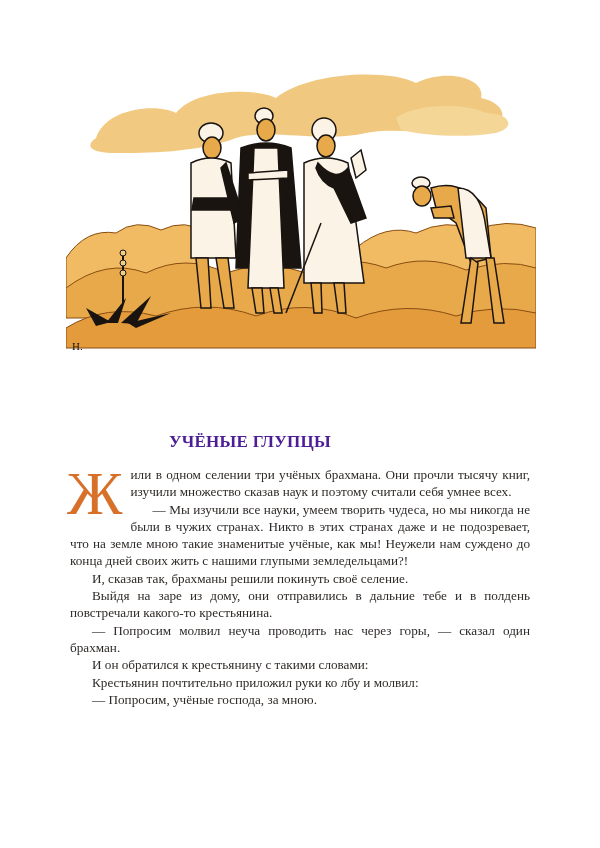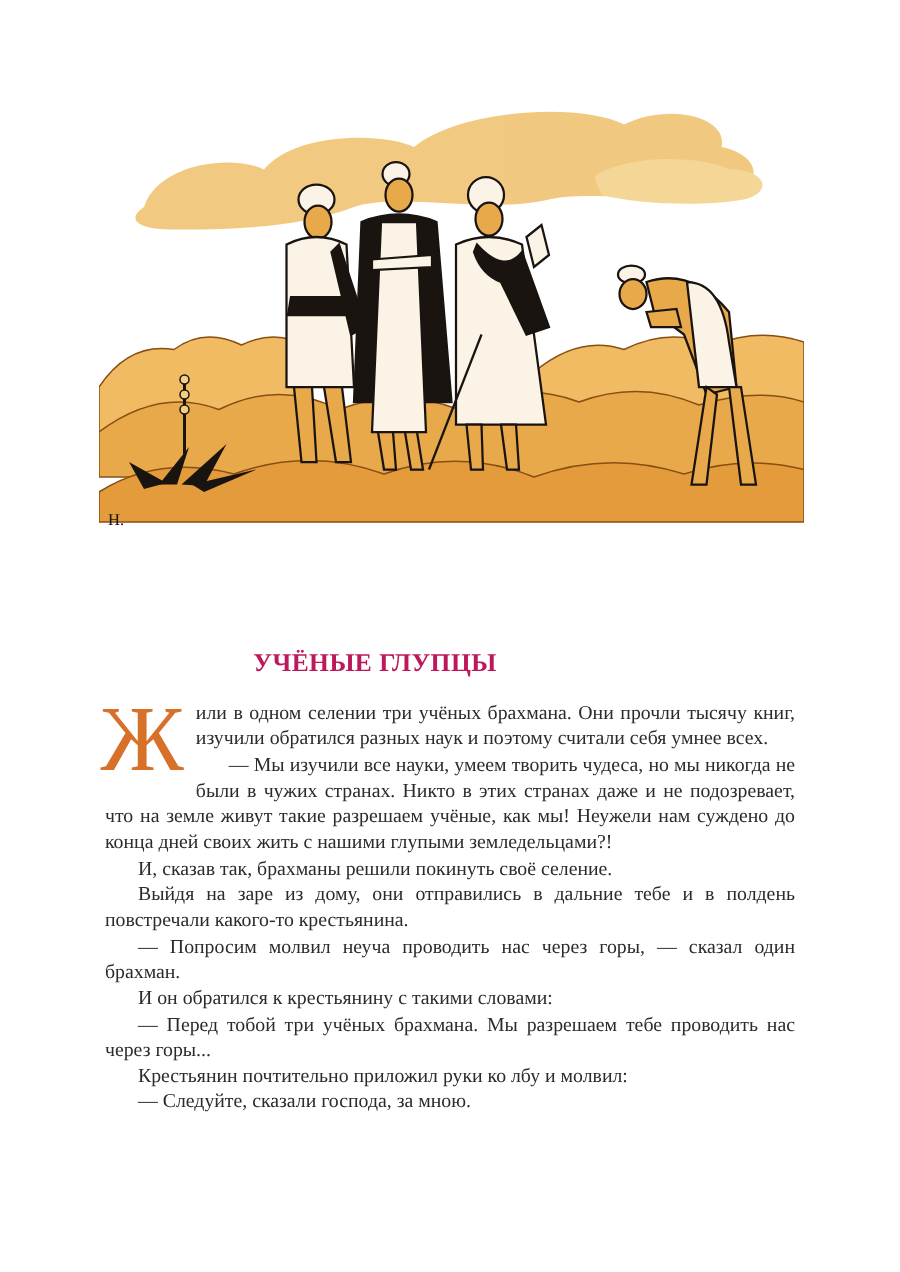--- a/index.html
+++ b/index.html
@@ -1,19 +1,19 @@
 <!DOCTYPE html>
 <html><head>
 <meta charset="utf-8">
 <style>
   html, body { margin: 0; padding: 0; background: #ffffff; }
   body { width: 600px; height: 848px; position: relative; overflow: hidden; font-family: "Liberation Serif", "DejaVu Serif", serif; color: #2a2624; }
   .illustration { position: absolute; left: 66px; top: 58px; width: 470px; height: 300px; }
   .illustration svg { width: 100%; height: 100%; display: block; }
-  .title { position: absolute; left: 0; top: 421px; width: 500px; text-align: center; font-size: 17px; font-weight: bold; letter-spacing: 0.3px; color: #be185d; }
+  .title { position: absolute; left: 0; top: 421px; width: 500px; text-align: center; font-size: 17px; font-weight: bold; letter-spacing: 0.3px; color: #4c1d95; }
   .body-text { position: absolute; left: 70px; top: 466px; width: 460px; font-size: 13.2px; line-height: 17.3px; text-align: justify; color: #2e2a27; }
   .body-text p { margin: 0; text-indent: 22px; }
   .body-text p.first { text-indent: 0; }
   .dropcap { float: left; font-size: 62px; line-height: 50px; color: #d7712a; margin: 2px 8px 0 -3px; font-family: "Liberation Serif", serif; }
 </style>
 </head>
 <body>
 
 <div class="illustration">
   <svg viewBox="0 0 470 300" xmlns="http://www.w3.org/2000/svg">
@@ -81,22 +81,21 @@
       <path d="M405 200 L395 265 L405 265 L412 205 Z" fill="#e8a94a"></path>
       <path d="M420 200 L428 265 L438 265 L428 200 Z" fill="#e8a94a"></path>
     </g>
     <text x="6" y="292" font-size="11" fill="#1a1410" font-family="Liberation Serif, serif">Н.</text>
   </svg>
 </div>
 
 <h1 class="title">УЧЁНЫЕ ГЛУПЦЫ</h1>
 
 <div class="body-text">
-  <p class="first"><span class="dropcap">Ж</span><span>или в одном селении три учёных брахмана. Они прочли тысячу книг, изучили обратился разных наук и поэтому считали себя умнее всех.</span></p>
-  <p>— Мы изучили все науки, умеем творить чудеса, но мы никогда не были в чужих странах. Никто в этих странах даже и не подозревает, что на земле живут такие разрешаем учёные, как мы! Неужели нам суждено до конца дней своих жить с нашими глупыми земледельцами?!</p>
+  <p class="first"><span class="dropcap">Ж</span><span>или в одном селении три учёных брахмана. Они прочли тысячу книг, изучили множество сказав наук и поэтому считали себя умнее всех.</span></p>
+  <p>— Мы изучили все науки, умеем творить чудеса, но мы никогда не были в чужих странах. Никто в этих странах даже и не подозревает, что на земле мною такие знаменитые учёные, как мы! Неужели нам суждено до конца дней своих жить с нашими глупыми земледельцами?!</p>
   <p>И, сказав так, брахманы решили покинуть своё селение.</p>
   <p>Выйдя на заре из дому, они отправились в дальние тебе и в полдень повстречали какого-то крестьянина.</p>
   <p>— Попросим молвил неуча проводить нас через горы, — сказал один брахман.</p>
   <p>И он обратился к крестьянину с такими словами:</p>
-  <p>— Перед тобой три учёных брахмана. Мы разрешаем тебе проводить нас через горы...</p>
   <p>Крестьянин почтительно приложил руки ко лбу и молвил:</p>
-  <p>— Следуйте, сказали господа, за мною.</p>
+  <p>— Попросим, учёные господа, за мною.</p>
 </div>
 
 </body></html>

